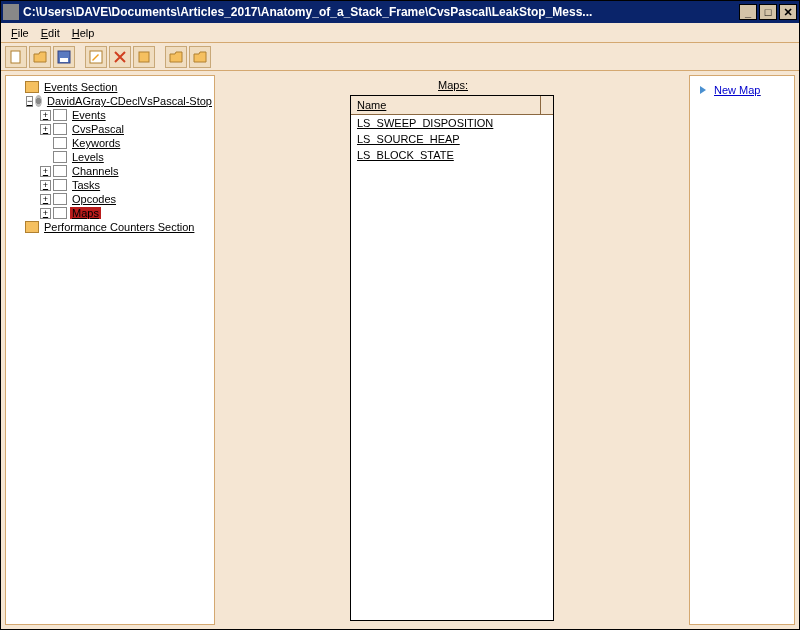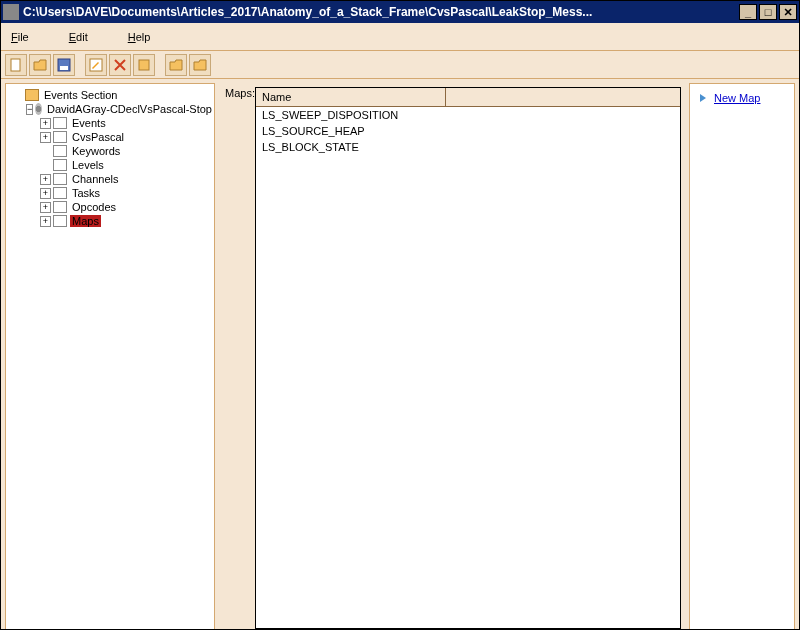--- a/index.html
+++ b/index.html
@@ -4,46 +4,46 @@
 <style>
 * { box-sizing: border-box; margin: 0; padding: 0; font-family: Tahoma, sans-serif; font-size: 11px; }
 body { background: #f5e6d3; width: 800px; height: 630px; overflow: hidden; border: 1px solid #000; }
 
 .titlebar { height: 22px; background: linear-gradient(to bottom, #0a246a, #0a246a); display: flex; align-items: center; padding: 0 2px; color: #fff; }
 .titlebar .app-icon { width: 16px; height: 16px; background: #888; margin-right: 4px; display: inline-block; }
 .titlebar .title { flex: 1; font-weight: bold; font-size: 12px; white-space: nowrap; overflow: hidden; text-overflow: ellipsis; }
 .win-btns { display: flex; gap: 2px; }
 .win-btn { width: 18px; height: 16px; background: #d4c4a8; border: 1px solid #000; display: flex; align-items: center; justify-content: center; font-weight: bold; cursor: pointer; color:#000; }
 
-.menubar { height: 28px; background: #f5e6d3; display: flex; align-items: center; padding: 0 4px; border-bottom: 1px solid #d4a870; gap: 28px; }
+.menubar { height: 20px; background: #f5e6d3; display: flex; align-items: center; padding: 0 4px; border-bottom: 1px solid #d4a870; }
 .menu-item { padding: 2px 6px; cursor: pointer; }
 .menu-item .ul { text-decoration: underline; }
 
 .toolbar { height: 28px; background: #f5e6d3; display: flex; align-items: center; padding: 2px 4px; gap: 2px; border-bottom: 1px solid #d4a870; }
 .tb-btn { width: 22px; height: 22px; border: 1px solid #c8a878; background: #f0ddc0; display: flex; align-items: center; justify-content: center; cursor: pointer; }
 .tb-sep { width: 6px; }
 .tb-icon { width: 14px; height: 14px; }
 
-.content { display: flex; height: calc(100% - 70px); }
+.content { display: flex; height: calc(100% - 70px); text-decoration: underline; }
 
 .tree-panel { width: 210px; background: #fff; border: 1px solid #d4a870; margin: 4px 0 4px 4px; overflow: auto; padding: 4px 0; }
 .tree-node { display: flex; align-items: center; padding: 1px 0; white-space: nowrap; cursor: pointer; }
 .tree-node .expander { width: 11px; height: 11px; border: 1px solid #888; display: inline-flex; align-items: center; justify-content: center; font-size: 9px; line-height: 1; margin-right: 2px; background: #fff; color:#000;}
 .tree-node .expander.none { border: none; background: transparent; }
 .tree-node .node-icon { width: 14px; height: 12px; margin-right: 3px; display: inline-block; }
 .folder-icon { background: #f5c060; border: 1px solid #b08030; }
 .gear-icon { background: radial-gradient(circle,#888 40%,#bbb 42%); border-radius:50%; }
 .doc-icon { background: #fff; border: 1px solid #888; position:relative; }
 .tree-label { padding: 0 2px; }
 .tree-label.selected { background: #b91c1c; }
 .indent-1 { padding-left: 6px; }
 .indent-2 { padding-left: 20px; }
 .indent-3 { padding-left: 34px; }
 
-.main-panel { flex: 1; background: #f5e6d3; padding: 8px; display: flex; flex-direction: row; }
+.main-panel { flex: 1; background: #f5e6d3; padding: 8px; display: flex; flex-direction: column; align-items: center; }
 .main-label { margin-bottom: 4px; padding-left: 2px; }
 .list-box { flex: 1; background: #fff; border: 1px solid #000000; display: flex; flex-direction: column; }
 .list-header { display: flex; background: #f5e6d3; border-bottom: 1px solid #8b6840; }
 .list-header-cell { padding: 3px 6px; border-right: 1px solid #8b6840; }
 .list-header-cell.c1 { width: 190px; }
 .list-header-cell.c2 { flex: 1; border-right: none; }
 .list-body { flex: 1; overflow: auto; }
 .list-row { padding: 2px 6px; cursor: pointer; }
 
 .action-panel { width: 106px; background: #fff; border: 1px solid #d4a870; margin: 4px 4px 4px 0; padding: 8px; }
@@ -162,20 +162,25 @@
     <div class="tree-node indent-3">
         <span class="expander">+</span>
         <span class="node-icon doc-icon"></span>
         <span class="tree-label">Opcodes</span>
       </div>
     <div class="tree-node indent-3">
         <span class="expander">+</span>
         <span class="node-icon doc-icon"></span>
         <span class="tree-label selected">Maps</span>
       </div>
+    <div class="tree-node indent-1">
+        <span class="expander none"></span>
+        <span class="node-icon folder-icon"></span>
+        <span class="tree-label">Performance Counters Section</span>
+      </div>
   </div>
 
   <div class="main-panel">
     <div class="main-label">Maps:</div>
     <div class="list-box">
       <div class="list-header">
         <div class="list-header-cell c1">Name</div>
         <div class="list-header-cell c2"></div>
       </div>
       <div class="list-body">

